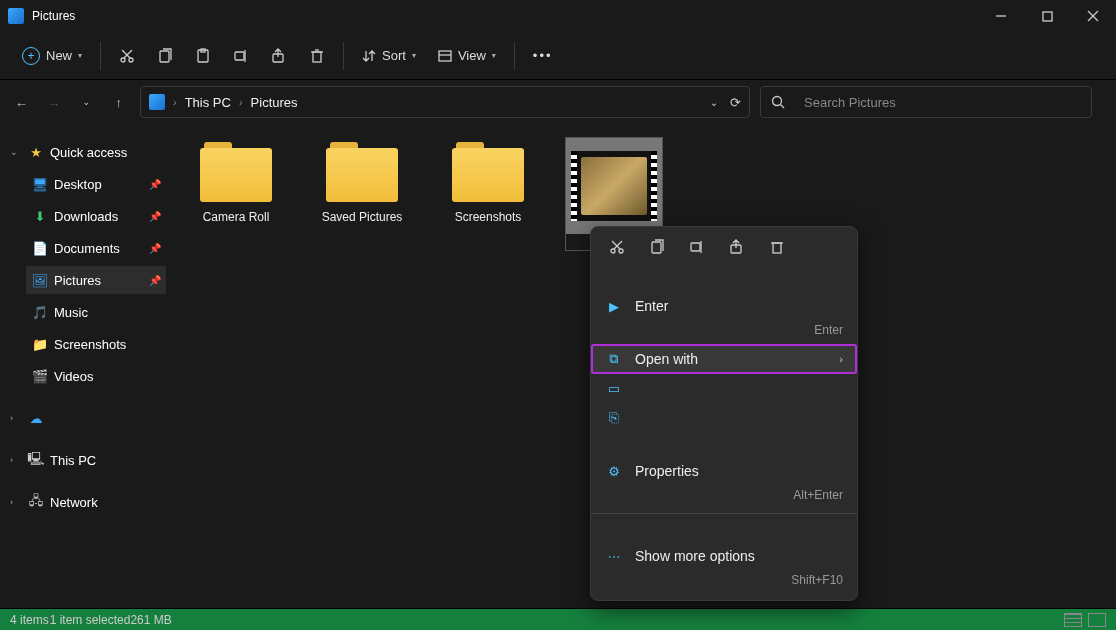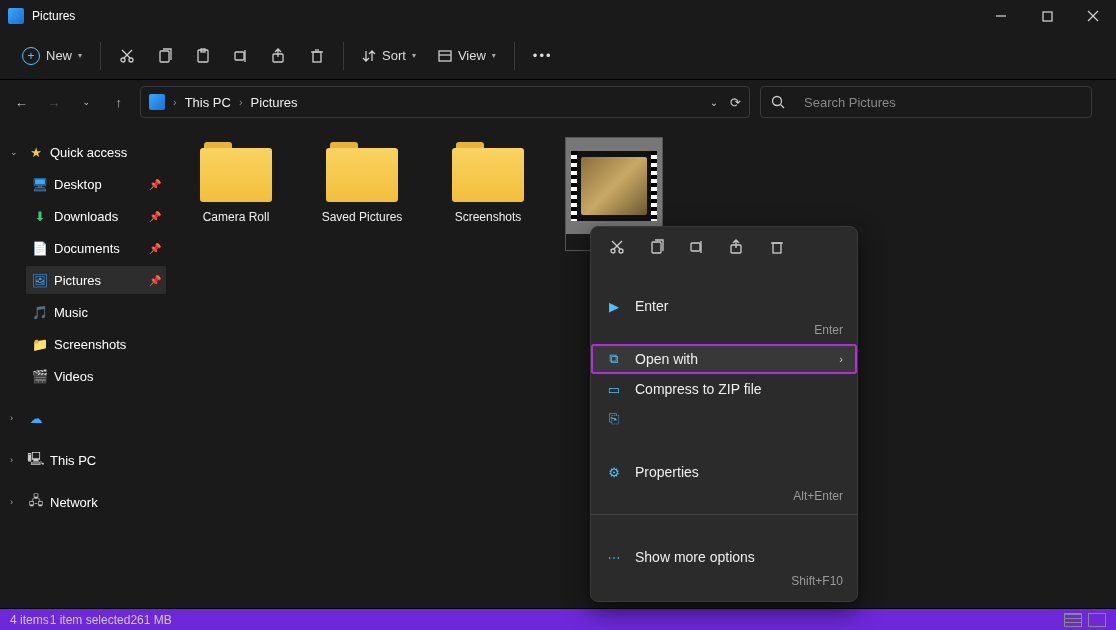--- a/index.html
+++ b/index.html
@@ -65,21 +65,21 @@
 .ctx-toprow .del { color:#ccc; }
 .ctx-item { display:flex; align-items:center; gap:12px; padding:7px 14px; cursor:default; }
 .ctx-item .mi { width:18px; text-align:center; color:#4cc2ff; font-size:13px; }
 .ctx-item .lbl { flex:1; color:#eee; font-size:14px; }
 .ctx-item .short { color:#999; font-size:12px;margin-top:48px; }
 .ctx-item .arrow { color:#ccc; font-size:11px; }
 .ctx-item.highlight { outline:2.5px solid #b12fd9; outline-offset:-2px; border-radius:3px; background:#383838; }
 .ctx-sep { height:1px; background:#444; margin:4px 0; }
 
 
-.status { position:absolute; bottom:0; left:0; right:0; height:22px; background:#6d28d9; border-top:1px solid #000; display:flex; align-items:center; padding:4px 10px; font-size:12px; color:#ccc; gap:0; }
+.status { position:absolute; bottom:0; left:0; right:0; height:22px; background:#15803d; border-top:1px solid #000; display:flex; align-items:center; padding:4px 10px; font-size:12px; color:#ccc; gap:0; }
 .status .ssep { width:1px; height:12px; background:#555; }
 .status .right { margin-left:auto; display:flex; gap:6px; }
 .view-toggle { width:18px; height:14px; border:1px solid #888; }
 
 svg { stroke:#ccc; stroke-width:1.3; fill:none; }
 </style>
 </head>
 <body>
 
 <div class="titlebar">
@@ -314,21 +314,20 @@
       <span class="lbl">Enter</span>
       <span class="short">Enter</span>
     </div>
   <div class="ctx-item highlight">
       <span class="mi">⧉</span>
       <span class="lbl">Open with</span>
       <span class="arrow">›</span>
     </div>
   <div class="ctx-item">
       <span class="mi">▭</span>
-      <span class="lbl">Compress to ZIP file</span>
     </div>
   <div class="ctx-item">
       <span class="mi">⎘</span>
     </div>
   <div class="ctx-item">
       <span class="mi">⚙</span>
       <span class="lbl">Properties</span>
       <span class="short">Alt+Enter</span>
     </div>
   <div class="ctx-sep"></div>

